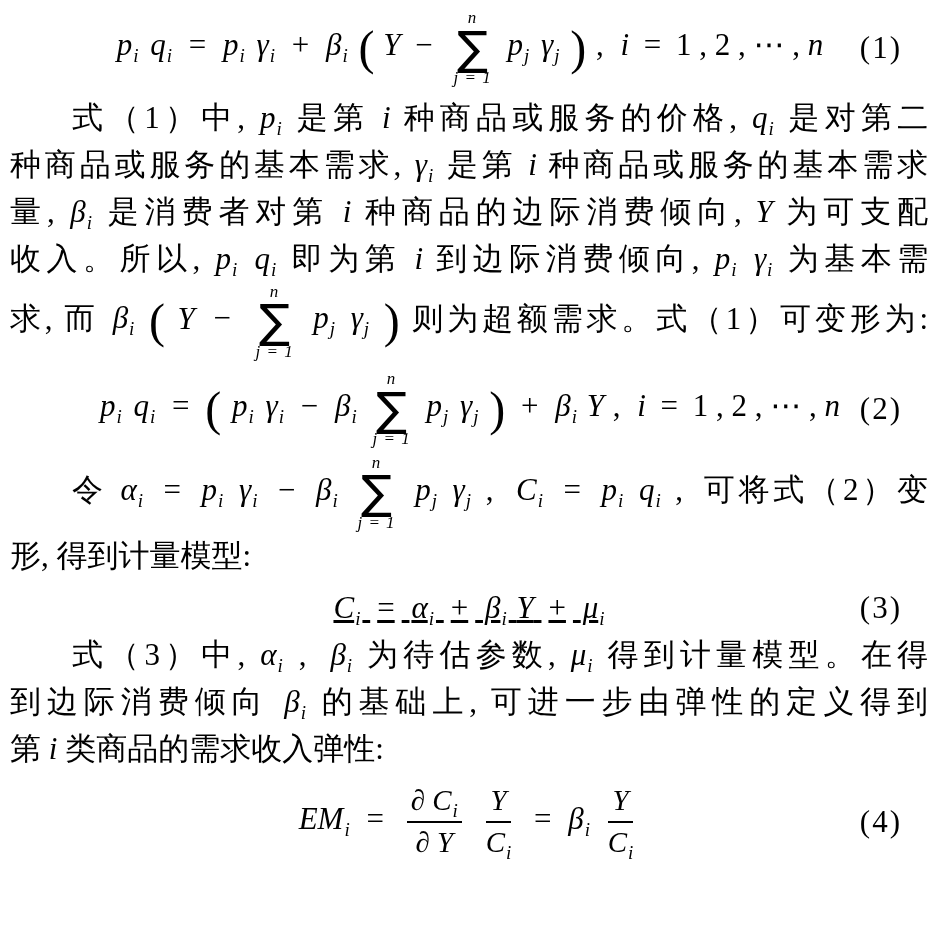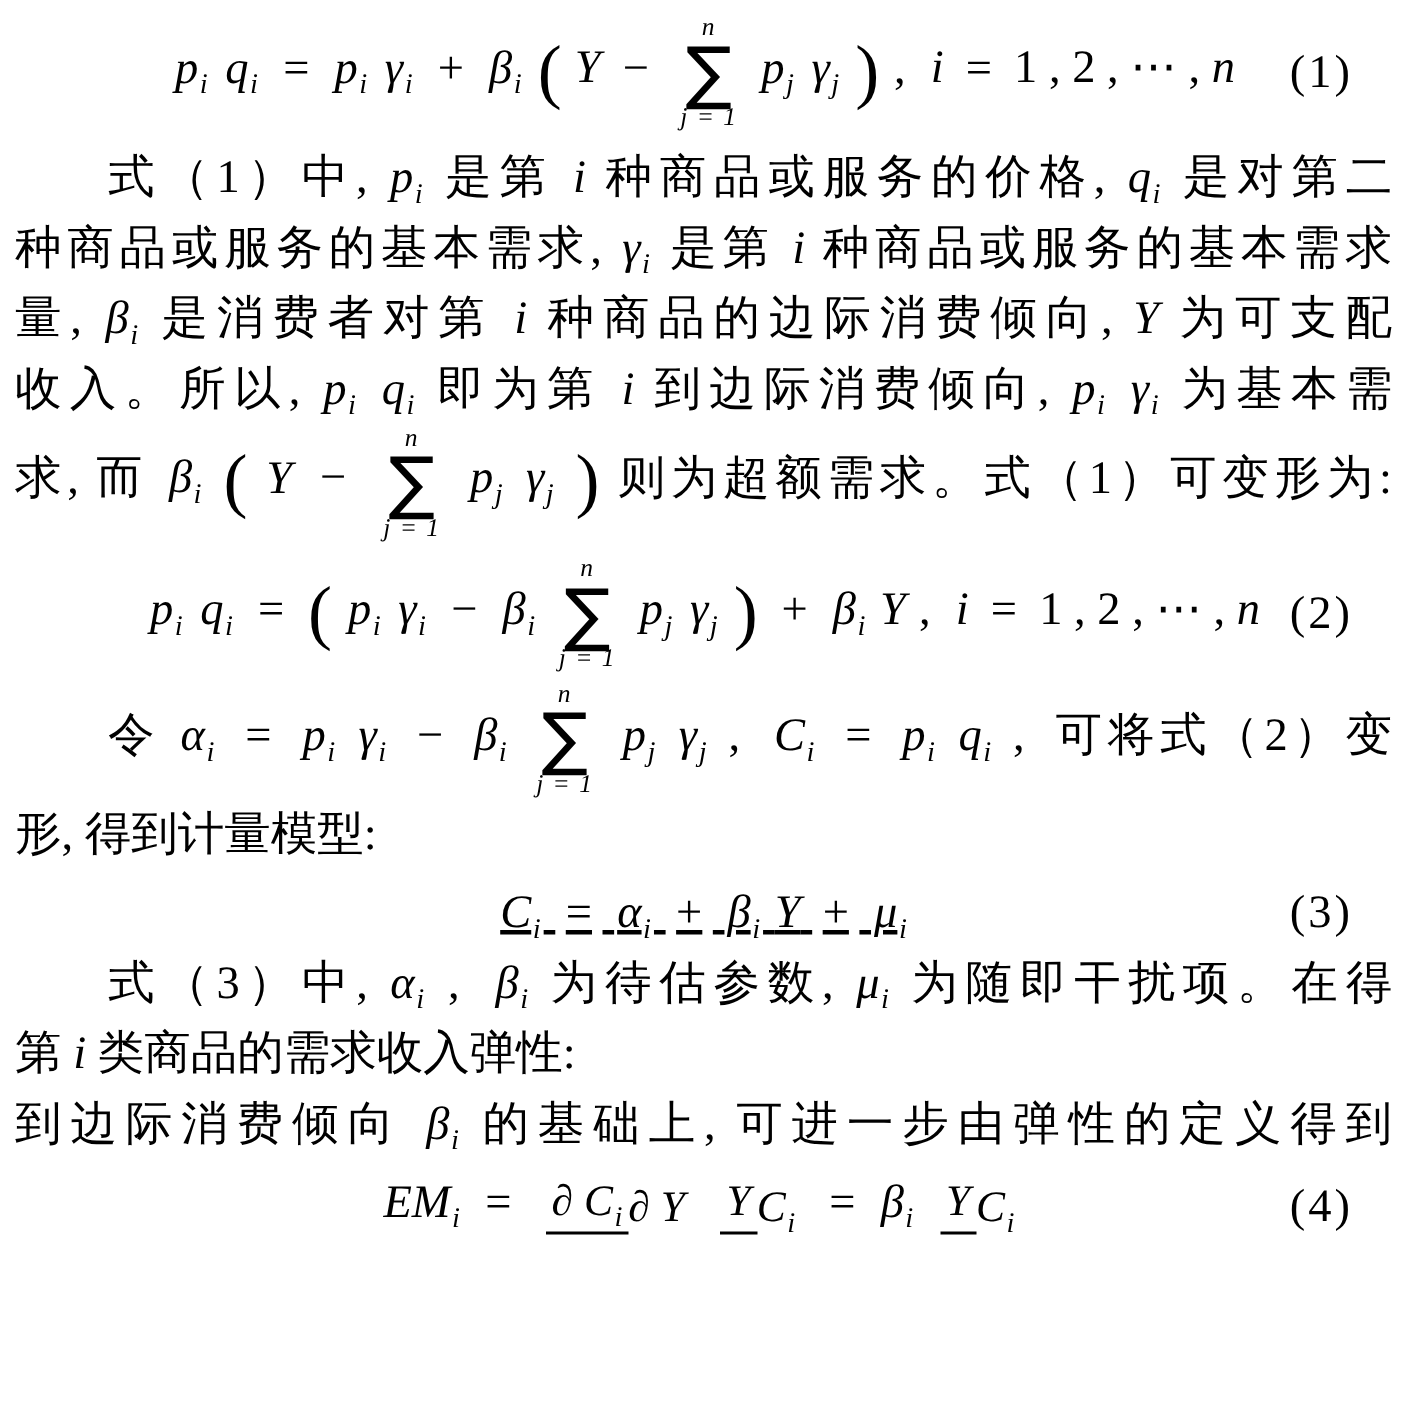--- a/index.html
+++ b/index.html
@@ -41,21 +41,21 @@
     font-size: 46px; line-height: 0.88; font-style: normal;
     font-family: "DejaVu Sans", "DejaVu Serif", sans-serif;
   }
   
   .bigp {
     font-size: 48px; font-style: normal; font-weight: 300;
     vertical-align: middle; line-height: 1; margin: 0 1px;
   }
   
   .frac {
-    display: inline-flex; flex-direction: row; align-items: center;
+    display: inline-flex; flex-direction: column; align-items: center;
     vertical-align: middle; margin: 0 8px; line-height: 1.15;
     font-size: 29px; text-indent: 0;
   }
   .frac .fn { border-bottom: 2px solid #000; padding: 0 4px 3px; white-space: nowrap; }
   .frac .fd { padding-top: 3px; white-space: nowrap; }
   
   .eq {
     position: relative; display: flex; justify-content: center; align-items: center;
     line-height: 1.1;
   }
@@ -232,31 +232,31 @@
   </div>
 
   <div>
     <div class="line jl ind">
       <span class="t">式（3）中,</span>
       <span class="vs"><i class="m">α</i><sub class="sb">i</sub></span>
       <span class="cm">,</span>
       <span class="vs"><i class="m">β</i><sub class="sb">i</sub></span>
       <span class="t">为待估参数,</span>
       <span class="vs"><i class="m">μ</i><sub class="sb">i</sub></span>
-      <span class="t">为随即干扰项。在得</span>
+      <span class="t">得到计量模型。在得</span>
+    </div>
+    <div class="line jl">
+      <span class="t">到边际消费倾向</span>
+      <span class="vs"><i class="m">β</i><sub class="sb">i</sub></span>
+      <span class="t">的基础上, 可进一步由弹性的定义得到</span>
     </div>
     <div class="line ll">
       <span class="t">第</span>
       <i class="m">i</i>
       <span class="t">类商品的需求收入弹性:</span>
-    </div>
-    <div class="line jl">
-      <span class="t">到边际消费倾向</span>
-      <span class="vs"><i class="m">β</i><sub class="sb">i</sub></span>
-      <span class="t">的基础上, 可进一步由弹性的定义得到</span>
     </div>
   </div>
 
   <div class="eq eq4">
     <span class="ec">
       <span class="vs"><i class="m">EM</i><sub class="sb">i</sub></span>
       <span class="op">=</span>
       <span class="frac">
           <span class="fn"><span class="up">∂</span> <i class="m">C</i><sub class="sb">i</sub></span>
           <span class="fd"><span class="up">∂</span> <i class="m">Y</i></span>

